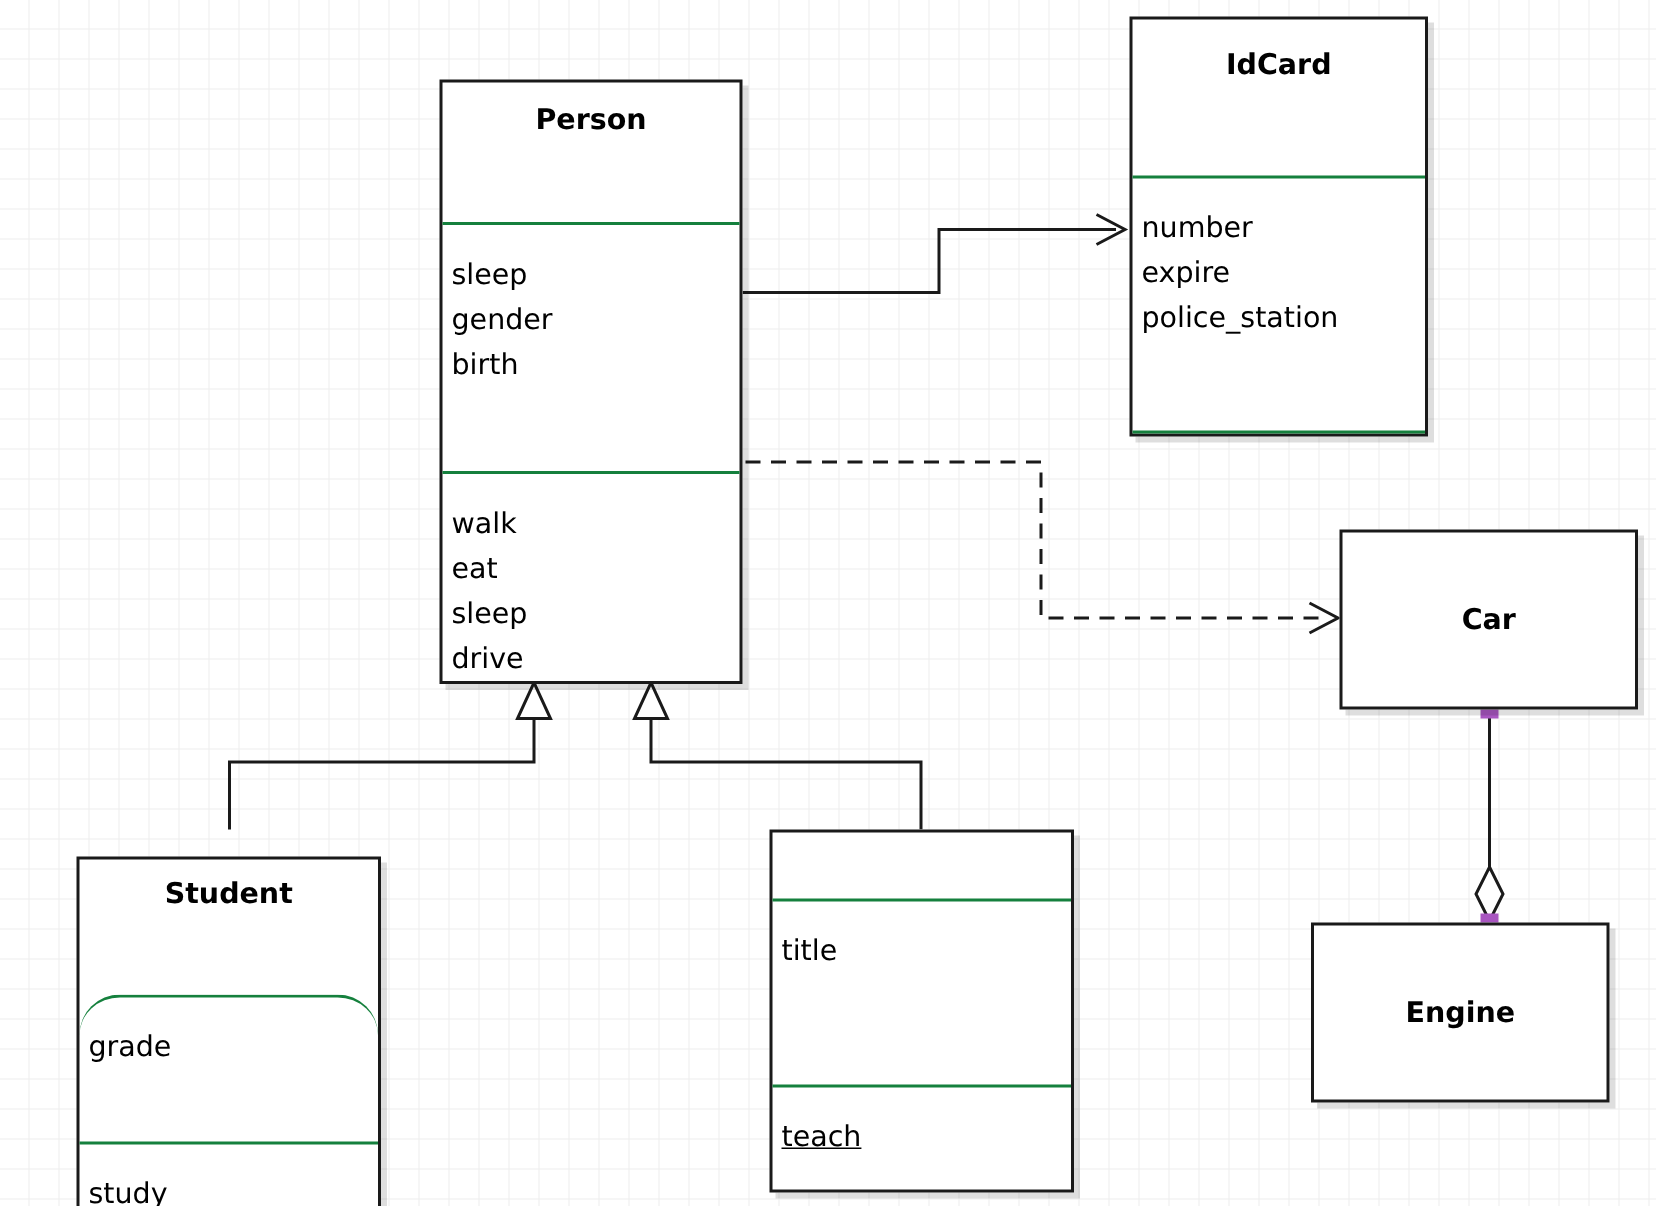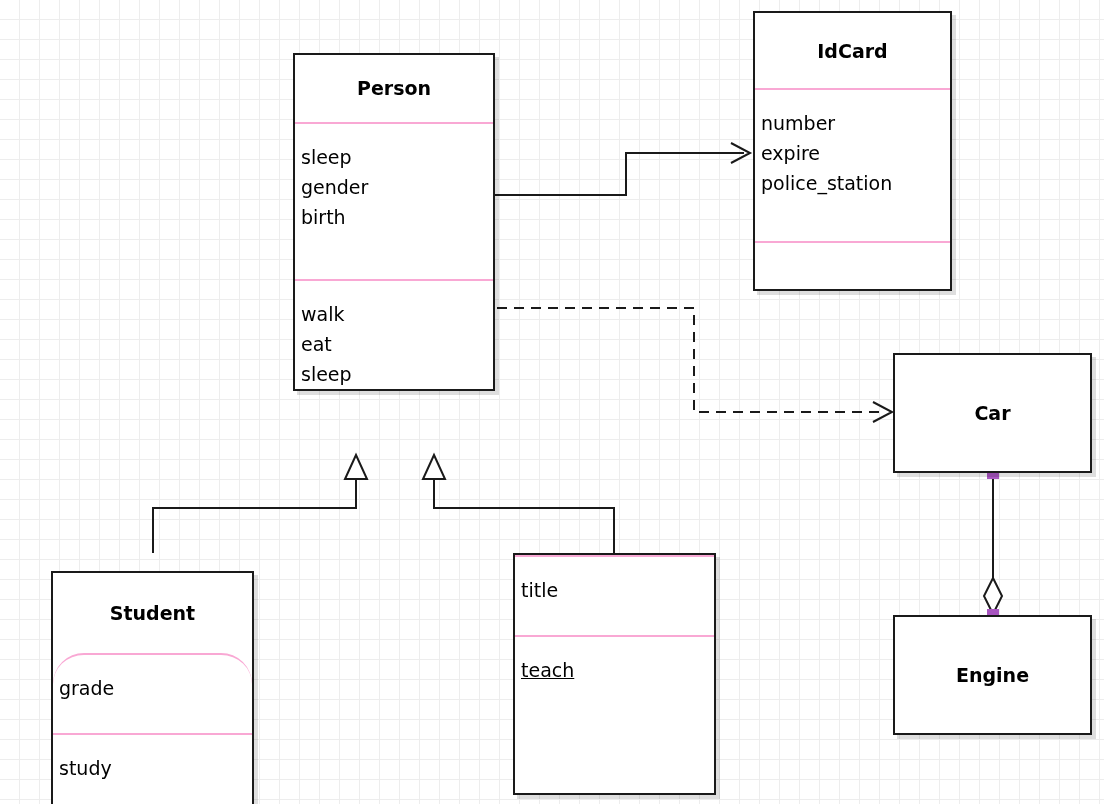--- a/index.html
+++ b/index.html
@@ -42,25 +42,26 @@
     font-size: 19px;
     color: #000000;
     text-align: center;
     display: flex;
     align-items: center;
     justify-content: center;
     box-sizing: border-box;
   }
   .cls-compartment {
     box-sizing: border-box;
-    border-top: 2px solid #f9a8d4;
+    border-top: 2px solid #15803d;
     padding: 18px 0 0 6px;
     font-size: 19px;
     color: #000000;
     line-height: 30px;
+    margin-top: 44px;
   }
   .cls-compartment.empty {
     padding: 0;
   }
   .cls-line {
     white-space: nowrap;
   }
 </style>
 </head>
 <body>
@@ -90,49 +91,50 @@
     </g>
 
     <g>
       <path d="M 993 473 L 993 615" fill="none" stroke="#1a1a1a" stroke-width="2"></path>
       <polygon points="993,578 1002,596 993,614 984,596" fill="#ffffff" stroke="#1a1a1a" stroke-width="2"></polygon>
       <rect x="987" y="467" width="12" height="12" fill="#a855c0"></rect>
       <rect x="987" y="609" width="12" height="12" fill="#a855c0"></rect>
     </g>
   </svg>
 
-  <div class="uml-class" style="left:293px; top:53px; width:202px; height:338px;">
+  <div class="uml-class" style="left:293px; top:53px; width:202px; height:403px;">
     <div class="cls-title" style="height:72px;">Person</div>
     <div class="cls-compartment" style="height:168px;">
       <div class="cls-line">sleep</div>
       <div class="cls-line">gender</div>
       <div class="cls-line">birth</div>
     </div>
     <div class="cls-compartment" style="flex:1;">
       <div class="cls-line">walk</div>
       <div class="cls-line">eat</div>
       <div class="cls-line">sleep</div>
+      <div class="cls-line">drive</div>
     </div>
   </div>
 
   <div class="uml-class" style="left:753px; top:11px; width:199px; height:280px;">
     <div class="cls-title" style="height:75px;">IdCard</div>
     <div class="cls-compartment" style="height:153px;">
       <div class="cls-line">number</div>
       <div class="cls-line">expire</div>
       <div class="cls-line">police_station</div>
     </div>
     <div class="cls-compartment empty" style="flex:1;"></div>
   </div>
 
   <div class="uml-class" style="left:893px; top:353px; width:199px; height:120px;">
     <div class="cls-title" style="height:100%;">Car</div>
   </div>
 
-  <div class="uml-class" style="left:893px; top:615px; width:199px; height:120px;">
+  <div class="uml-class" style="left:874px; top:615px; width:199px; height:120px;">
     <div class="cls-title" style="height:100%;">Engine</div>
   </div>
 
   <div class="uml-class" style="left:51px; top:571px; width:203px; height:242px;">
     <div class="cls-title" style="height:80px;">Student</div>
     <div class="cls-compartment" style="height:80px;border-radius:31px;">
       <div class="cls-line">grade</div>
     </div>
     <div class="cls-compartment" style="flex:1;">
       <div class="cls-line">study</div>

